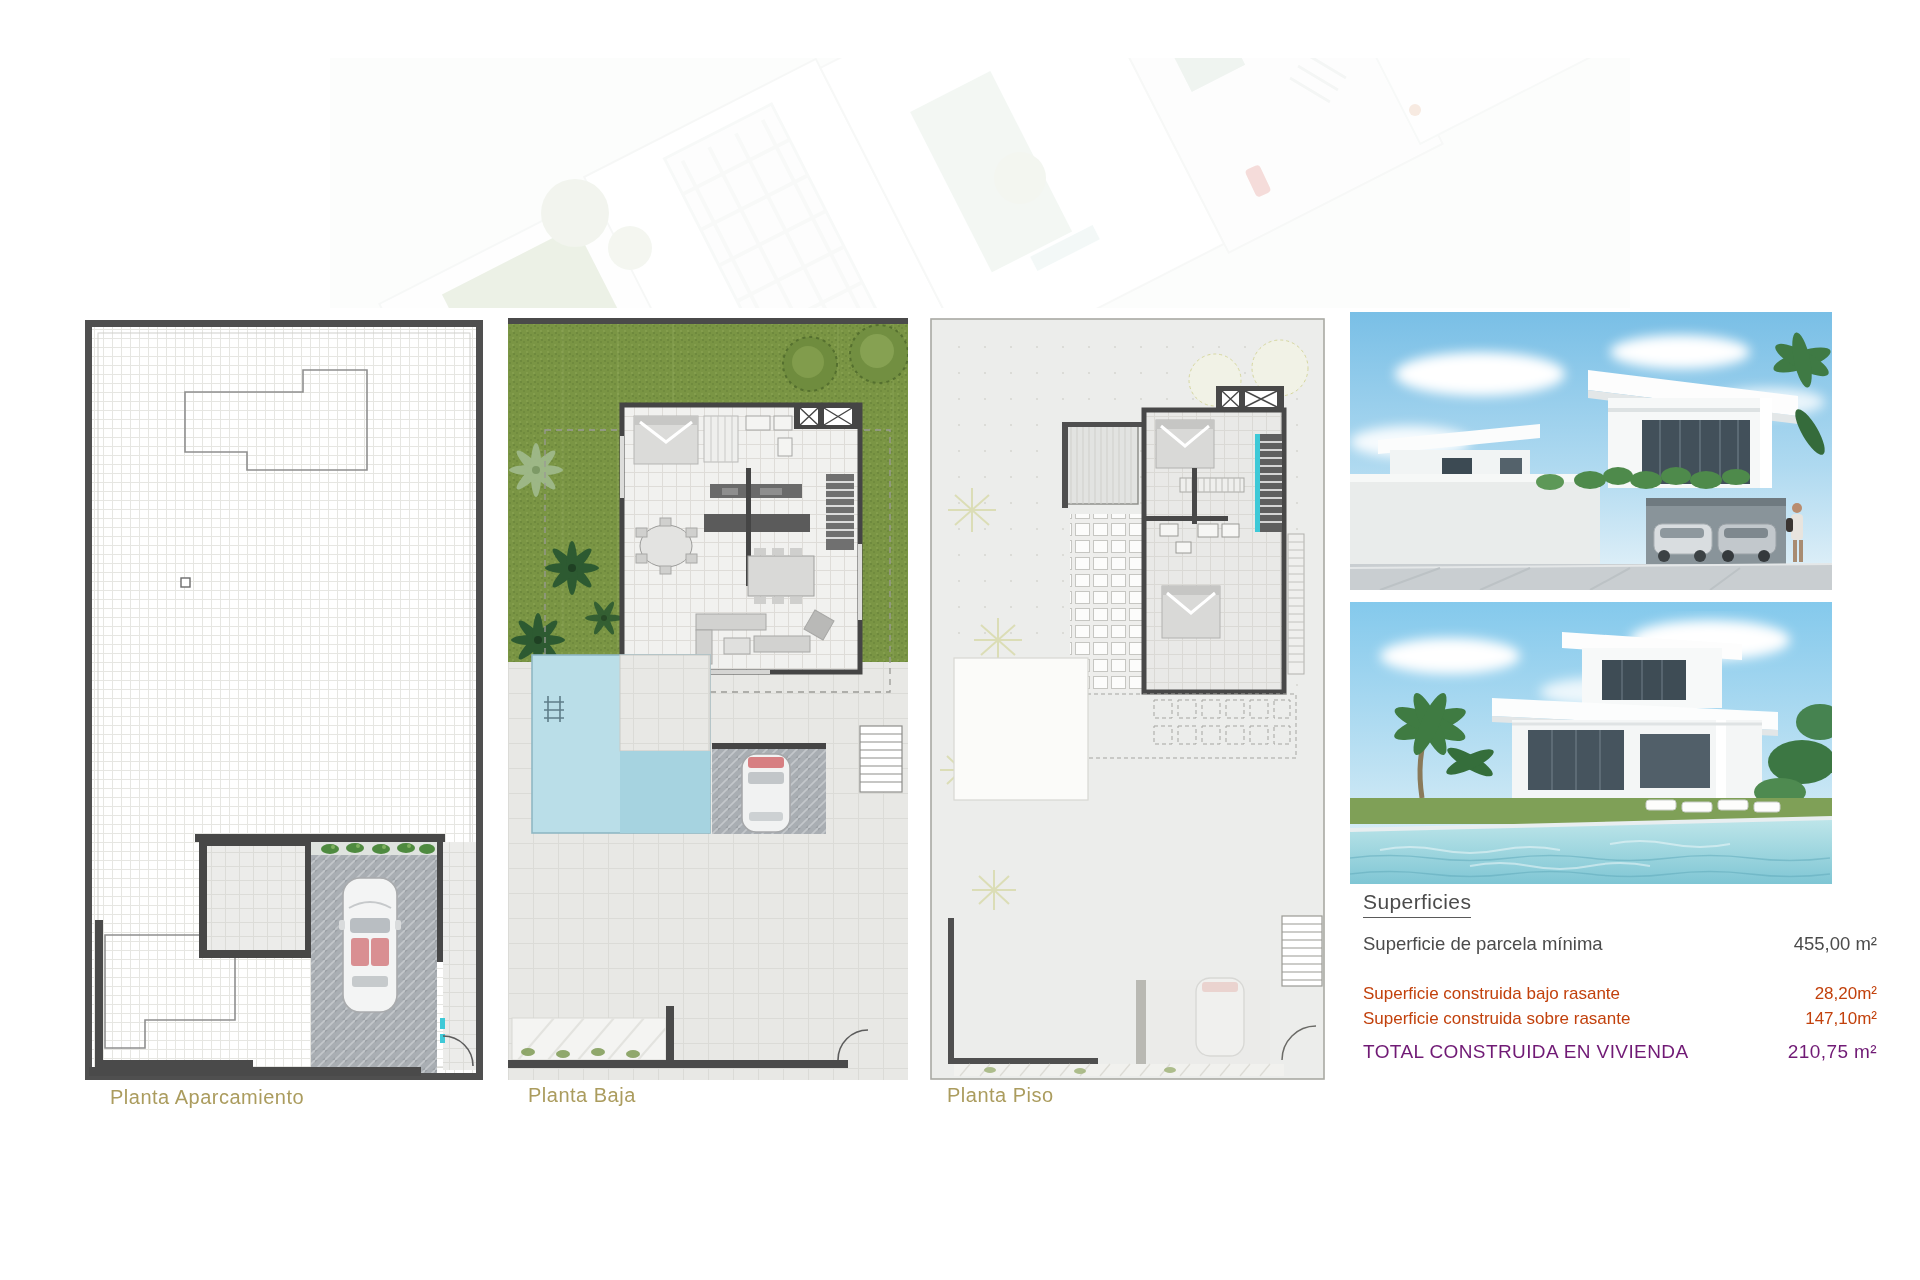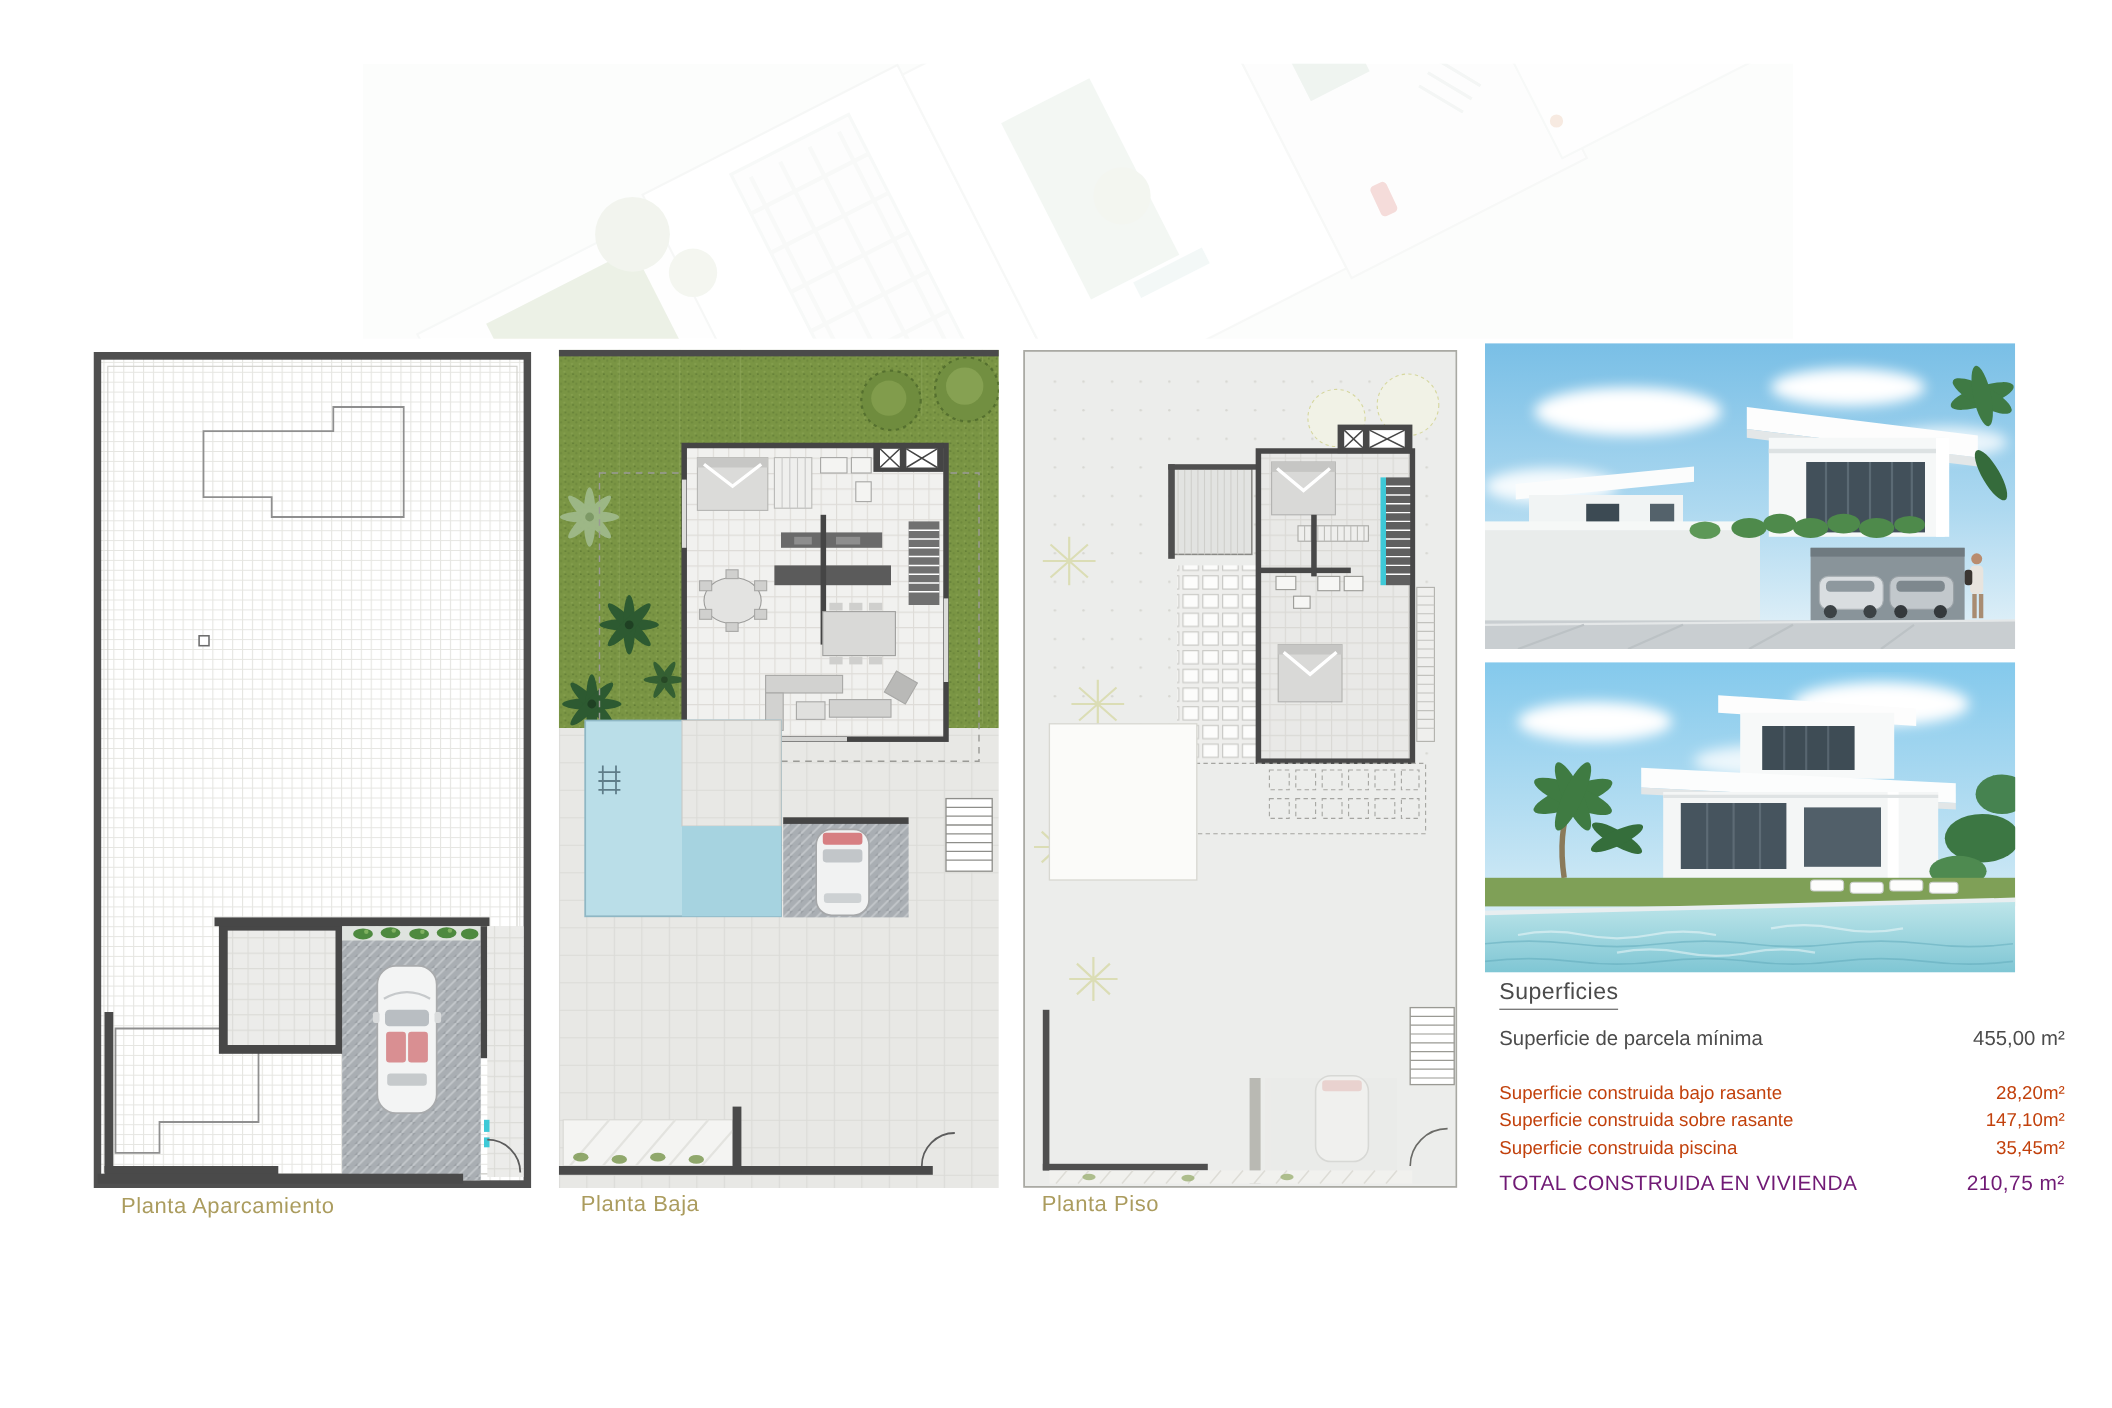--- a/index.html
+++ b/index.html
@@ -608,23 +608,19 @@
       <span class="val">455,00 m²</span>
     </div>
     <div class="srow sub first-sub">
       <span class="lab">Superficie construida bajo rasante</span>
       <span class="val">28,20m²</span>
     </div>
     <div class="srow sub">
       <span class="lab">Superficie construida sobre rasante</span>
       <span class="val">147,10m²</span>
     </div>
-    <div class="srow sub">
-      <span class="lab">Superficie construida piscina</span>
-      <span class="val">35,45m²</span>
-    </div>
     <div class="srow total">
       <span class="lab">TOTAL CONSTRUIDA EN VIVIENDA</span>
       <span class="val">210,75 m²</span>
     </div>
   </div>
 
 </div>
 
 </body></html>

